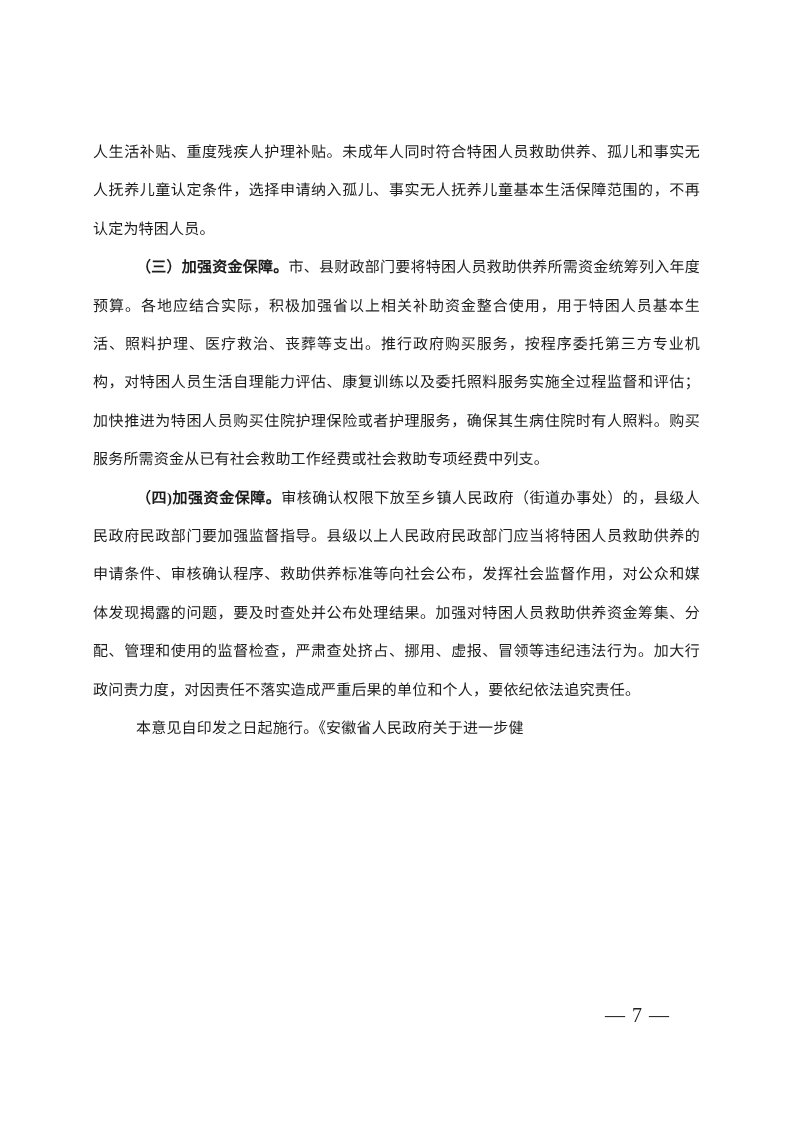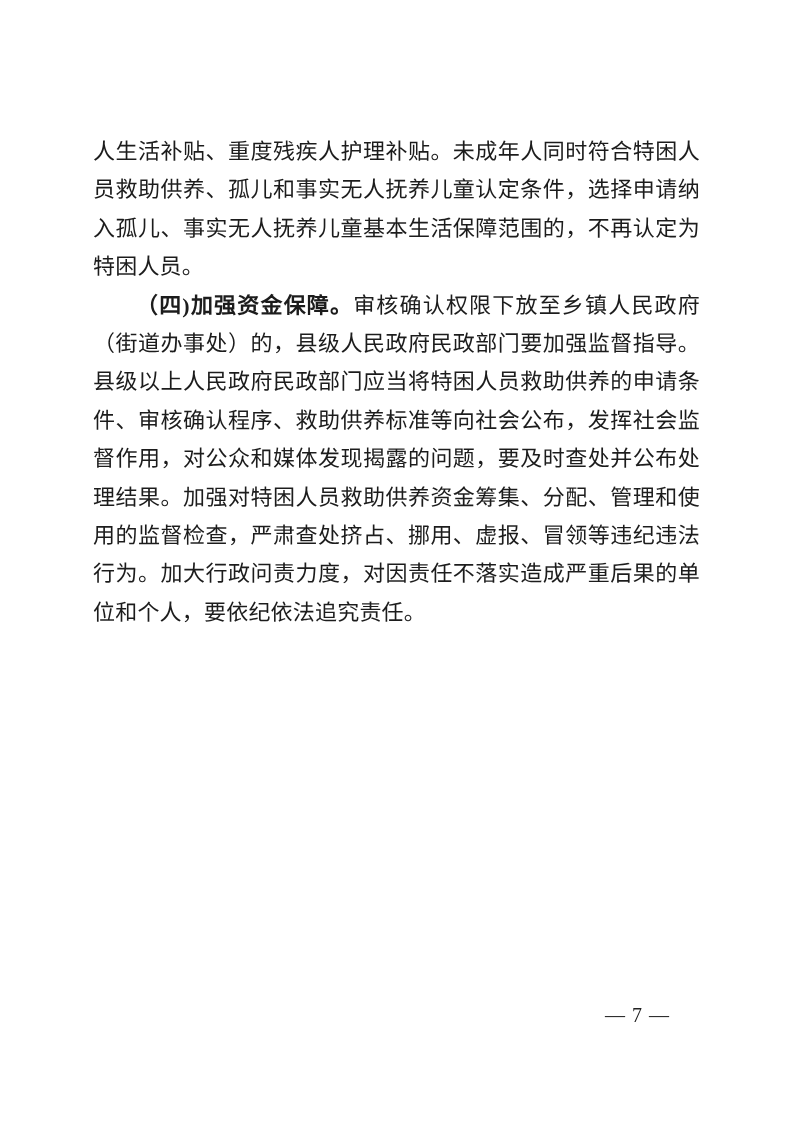--- a/index.html
+++ b/index.html
@@ -14,21 +14,21 @@
     margin: 0 auto;
     background: #ffffff;
     overflow: hidden;
   }
   .content {
     position: absolute;
     left: 93px;
     top: 133px;
     width: 607px;
     color: #1c1c1c;
-    font-size: 22px;
+    font-size: 15px;
     line-height: 38.4px;
     text-align: justify;
     letter-spacing: 0.2px;
   }
   .content p {
     margin: 0;
   }
   .content p.indent {
     text-indent: 43px;
   }
@@ -45,16 +45,18 @@
     letter-spacing: 1px;
     white-space: nowrap;
   }
 </style>
 </head>
 <body>
 
 <div class="page">
   <div class="content">
       <p class=""><span>人生活补贴、重度残疾人护理补贴。未成年人同时符合特困人员救助供养、孤儿和事实无人抚养儿童认定条件，选择申请纳入孤儿、事实无人抚养儿童基本生活保障范围的，不再认定为特困人员。</span></p>
+      <p class="indent"><span class="bold-lead">（三）加强资金保障。</span><span>市、县财政部门要将特困人员救助供养所需资金统筹列入年度预算。各地应结合实际，积极加强省以上相关补助资金整合使用，用于特困人员基本生活、照料护理、医疗救治、丧葬等支出。推行政府购买服务，按程序委托第三方专业机构，对特困人员生活自理能力评估、康复训练以及委托照料服务实施全过程监督和评估；加快推进为特困人员购买住院护理保险或者护理服务，确保其生病住院时有人照料。购买服务所需资金从已有社会救助工作经费或社会救助专项经费中列支。</span></p>
       <p class="indent"><span class="bold-lead">（四)加强资金保障。</span><span>审核确认权限下放至乡镇人民政府（街道办事处）的，县级人民政府民政部门要加强监督指导。县级以上人民政府民政部门应当将特困人员救助供养的申请条件、审核确认程序、救助供养标准等向社会公布，发挥社会监督作用，对公众和媒体发现揭露的问题，要及时查处并公布处理结果。加强对特困人员救助供养资金筹集、分配、管理和使用的监督检查，严肃查处挤占、挪用、虚报、冒领等违纪违法行为。加大行政问责力度，对因责任不落实造成严重后果的单位和个人，要依纪依法追究责任。</span></p>
+      <p class="indent"><span>本意见自印发之日起施行。《安徽省人民政府关于进一步健</span></p>
     </div>
   <div class="page-number">— 7 —</div>
 </div>
 
 </body></html>

